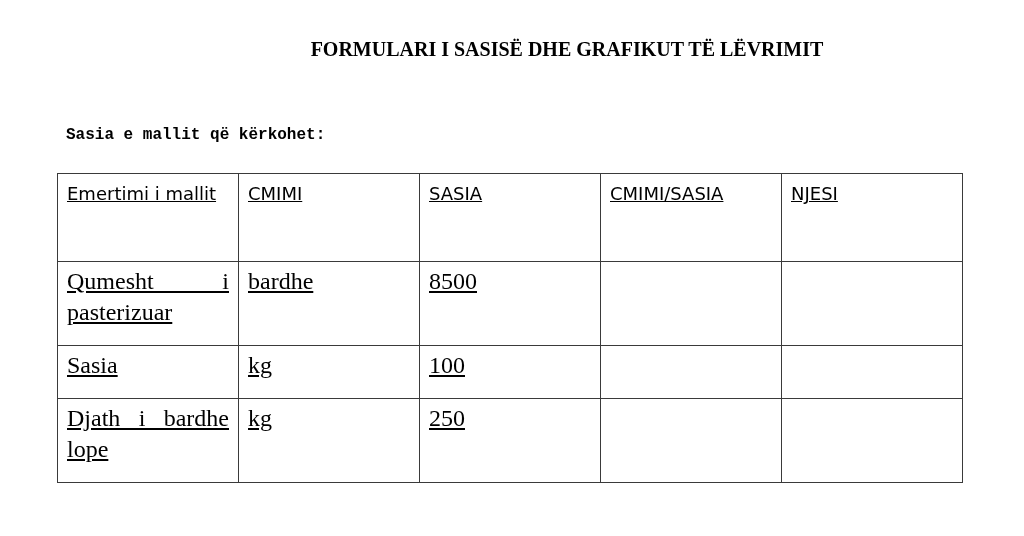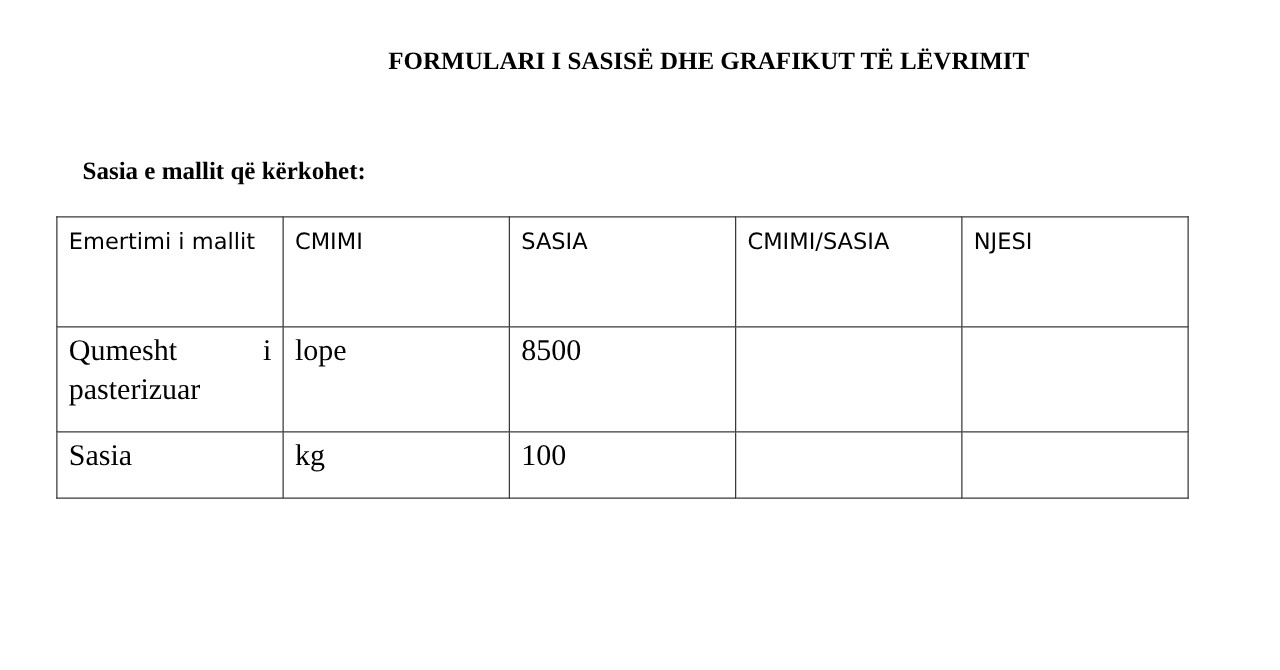--- a/index.html
+++ b/index.html
@@ -4,26 +4,27 @@
   <style>
     html, body { margin: 0; padding: 0; background: #ffffff; }
     body { width: 1024px; height: 536px; position: relative; overflow: hidden; color: #000; }
     .title {
       position: absolute; left: 0; top: 38px; width: 1134px; text-align: center;
       font-family: "Liberation Serif", serif; font-weight: bold; font-size: 20px;
       letter-spacing: 0px;
     }
     .subtitle {
       position: absolute; left: 66px; top: 126px;
-      font-family: Liberation Serif, serif; font-weight: bold; font-size: 20px;
+      font-family: Liberation Mono, monospace; font-weight: bold; font-size: 16px;
     }
     table.goods {
-      position: absolute; left: 45px; top: 173px;
+      position: absolute; left: 57px; top: 173px;
       border-collapse: collapse; table-layout: fixed;
       width: 905px;
+      text-decoration: underline;
     }
     table.goods td {
       border: 1.5px solid #3a3a3a;
       vertical-align: top;
       padding: 4px 9px 0 9px;
       box-sizing: border-box;
       line-height: 31px;
     }
     table.goods tr.hdr td {
       font-family: "DejaVu Sans", sans-serif; font-size: 18px; height: 88px;
@@ -54,26 +55,33 @@
   <tbody>
       <tr class="hdr">
     <td class="name">Emertimi i mallit</td>
     <td>CMIMI</td>
     <td>SASIA</td>
     <td>CMIMI/SASIA</td>
     <td>NJESI</td>
   </tr>
   <tr class="body r1">
     <td class="name">Qumesht i pasterizuar</td>
-    <td>lope</td>
+    <td>bardhe</td>
     <td>8500</td>
     <td></td>
     <td></td>
   </tr>
   <tr class="body r2">
     <td class="name">Sasia</td>
     <td>kg</td>
     <td>100</td>
     <td></td>
     <td></td>
   </tr>
+  <tr class="body r3">
+    <td class="name">Djath i bardhe lope</td>
+    <td>kg</td>
+    <td>250</td>
+    <td></td>
+    <td></td>
+  </tr>
 </tbody>
   </table>
 
 </body></html>

